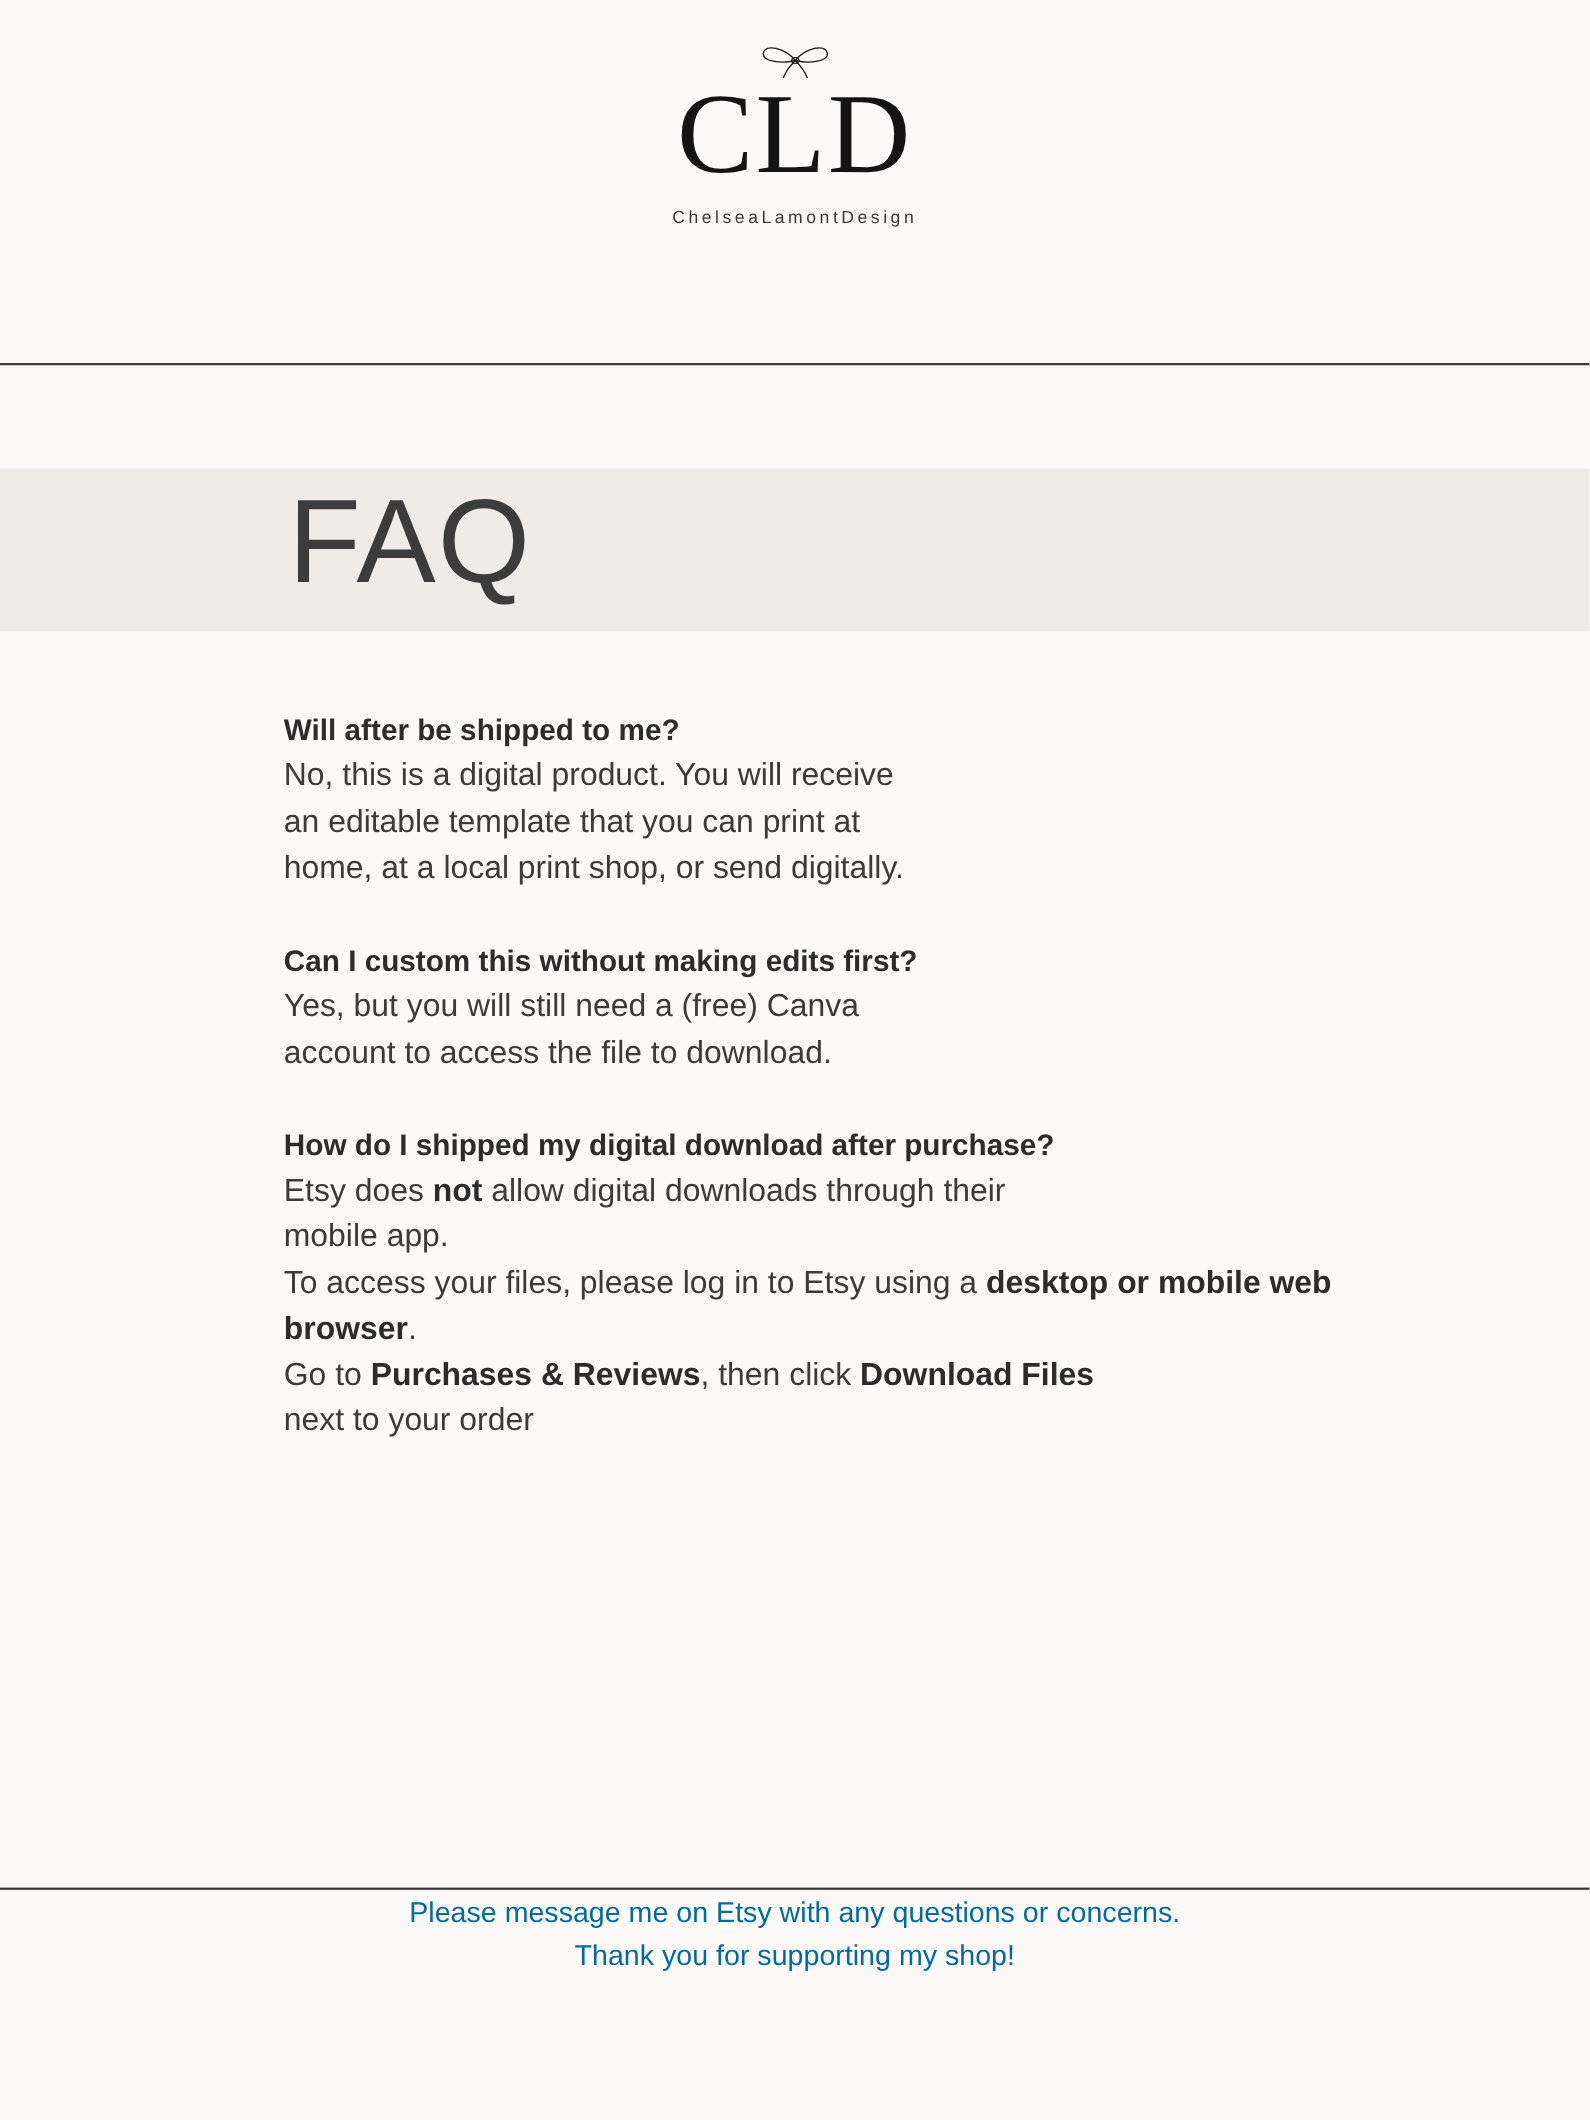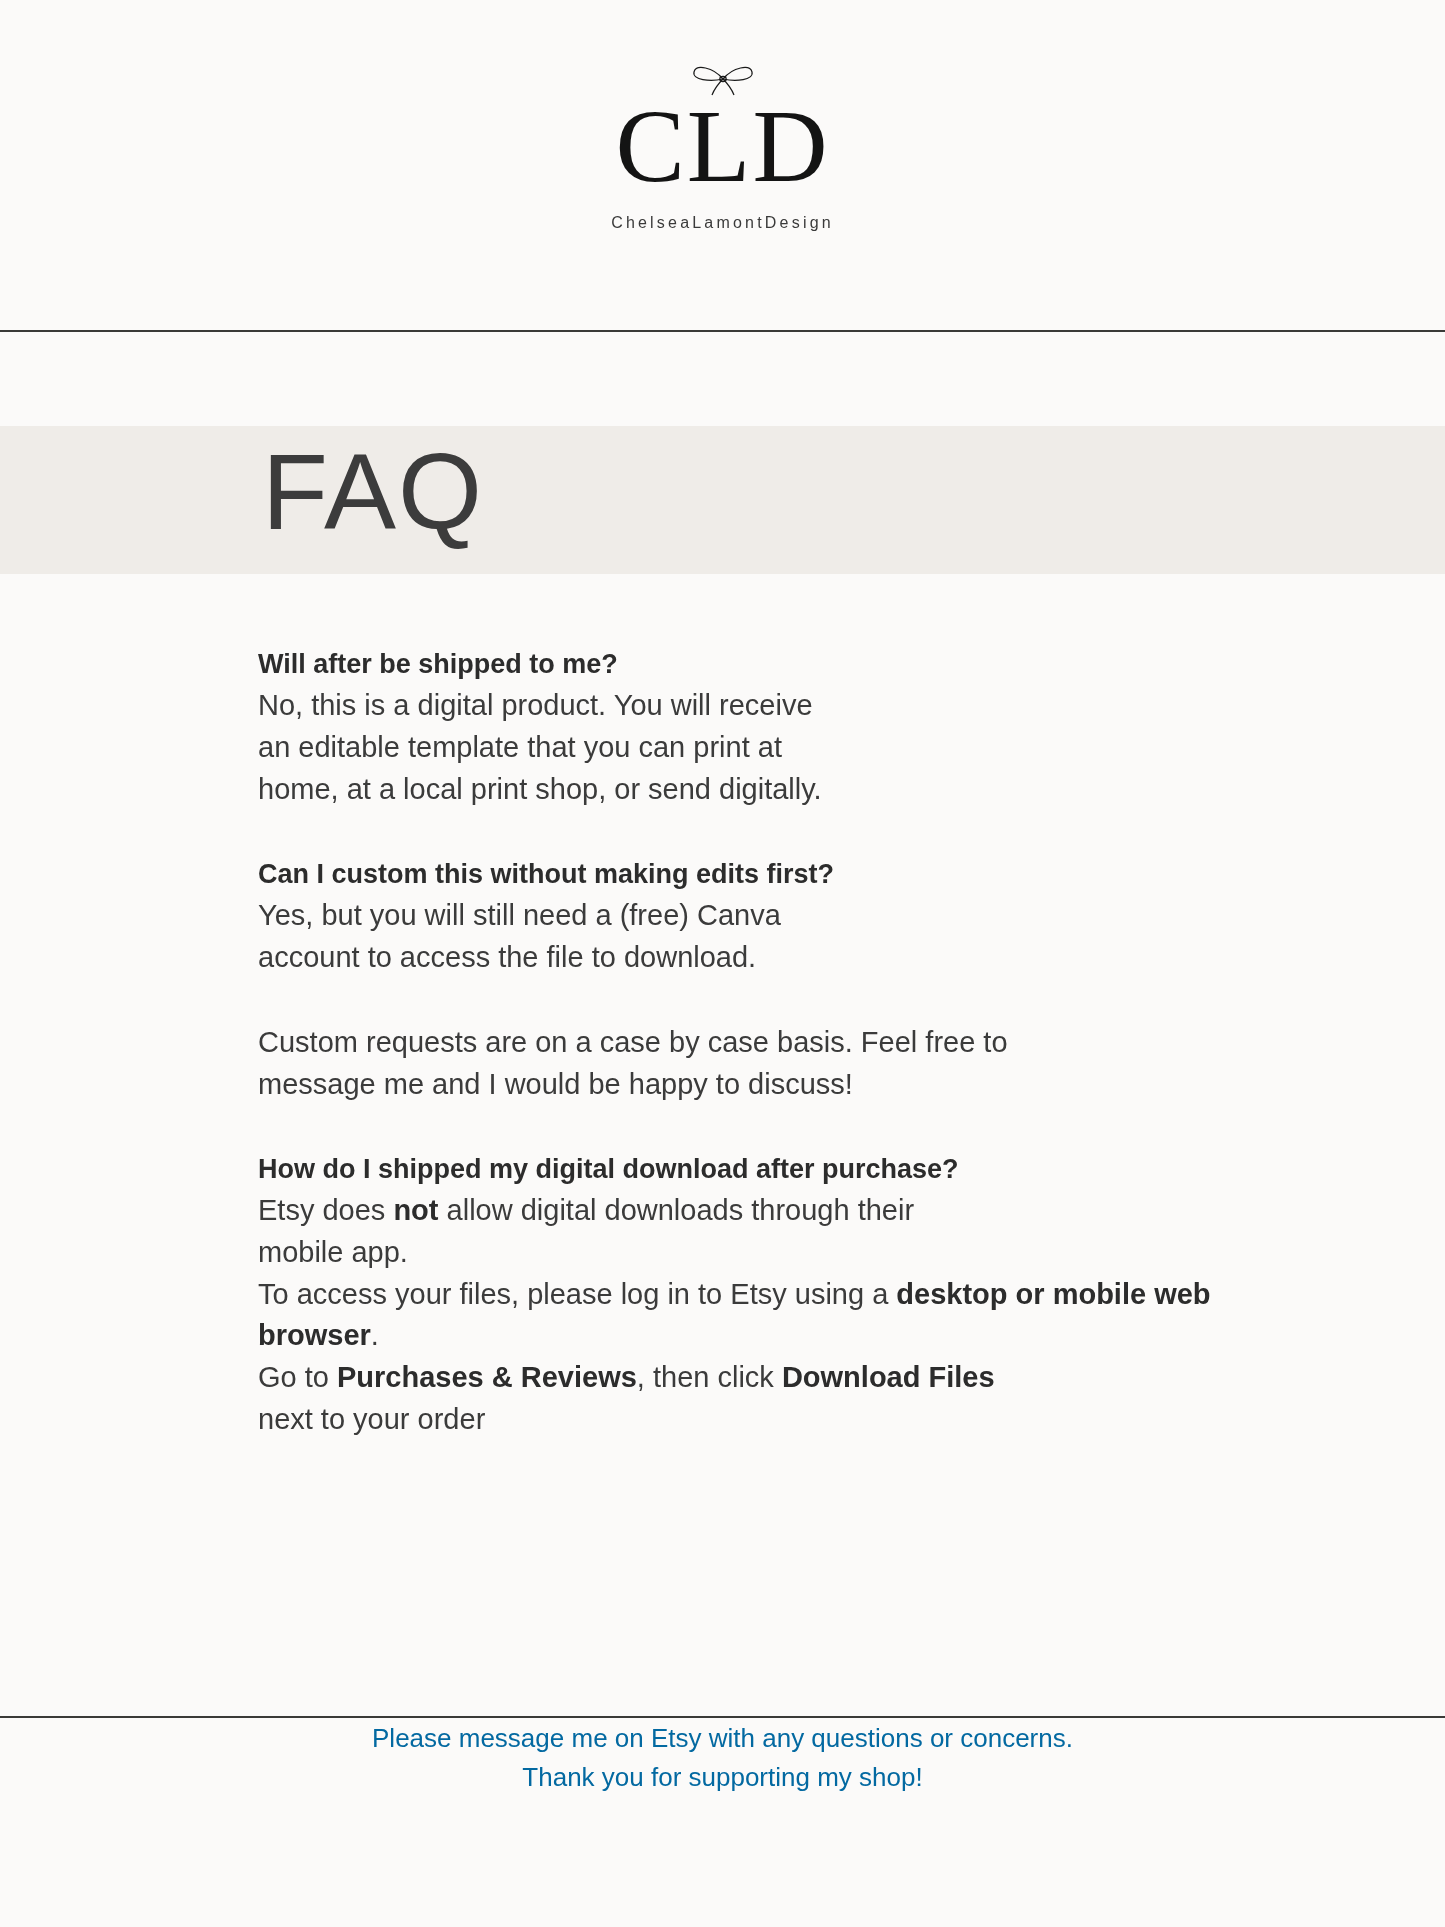--- a/index.html
+++ b/index.html
@@ -11,21 +11,21 @@
     height: 1927px;
     background: #fbfaf9;
     font-family: "Liberation Sans", sans-serif;
     color: #2f2f2f;
     position: relative;
     overflow: hidden;
   }
 
   
   .header {
-    padding-top: 60px;
+    padding-top: 36px;
     text-align: center;
   }
   .bow-icon {
     display: block;
     margin: 0 auto;
     width: 70px;
     height: 38px;
   }
   .logo-mark {
     font-family: "Liberation Serif", serif;
@@ -145,21 +145,20 @@
 <div class="content">
   <div class="qa-block">
     <div class="question">Will after be shipped to me?</div>
     <div class="answer">No, this is a digital product. You will receive<br>an editable template that you can print at<br>home, at a local print shop, or send digitally.</div>
   </div>
   <div class="qa-block">
     <div class="question">Can I custom this without making edits first?</div>
     <div class="answer">Yes, but you will still need a (free) Canva<br>account to access the file to download.</div>
   </div>
   <div class="qa-block">
-    <div class="answer">Custom requests are on a case by case basis. Feel free to<br>message me and I would be happy to discuss!</div>
   </div>
   <div class="qa-block">
     <div class="question">How do I shipped my digital download after purchase?</div>
     <div class="answer">Etsy does <b>not</b> allow digital downloads through their<br>mobile app.<br>To access your files, please log in to Etsy using a <b>desktop or mobile web browser</b>.<br>Go to <b>Purchases &amp; Reviews</b>, then click <b>Download Files</b><br>next to your order</div>
   </div>
 </div>
 
 <div class="bottom-rule"></div>
 
 <div class="footer">

